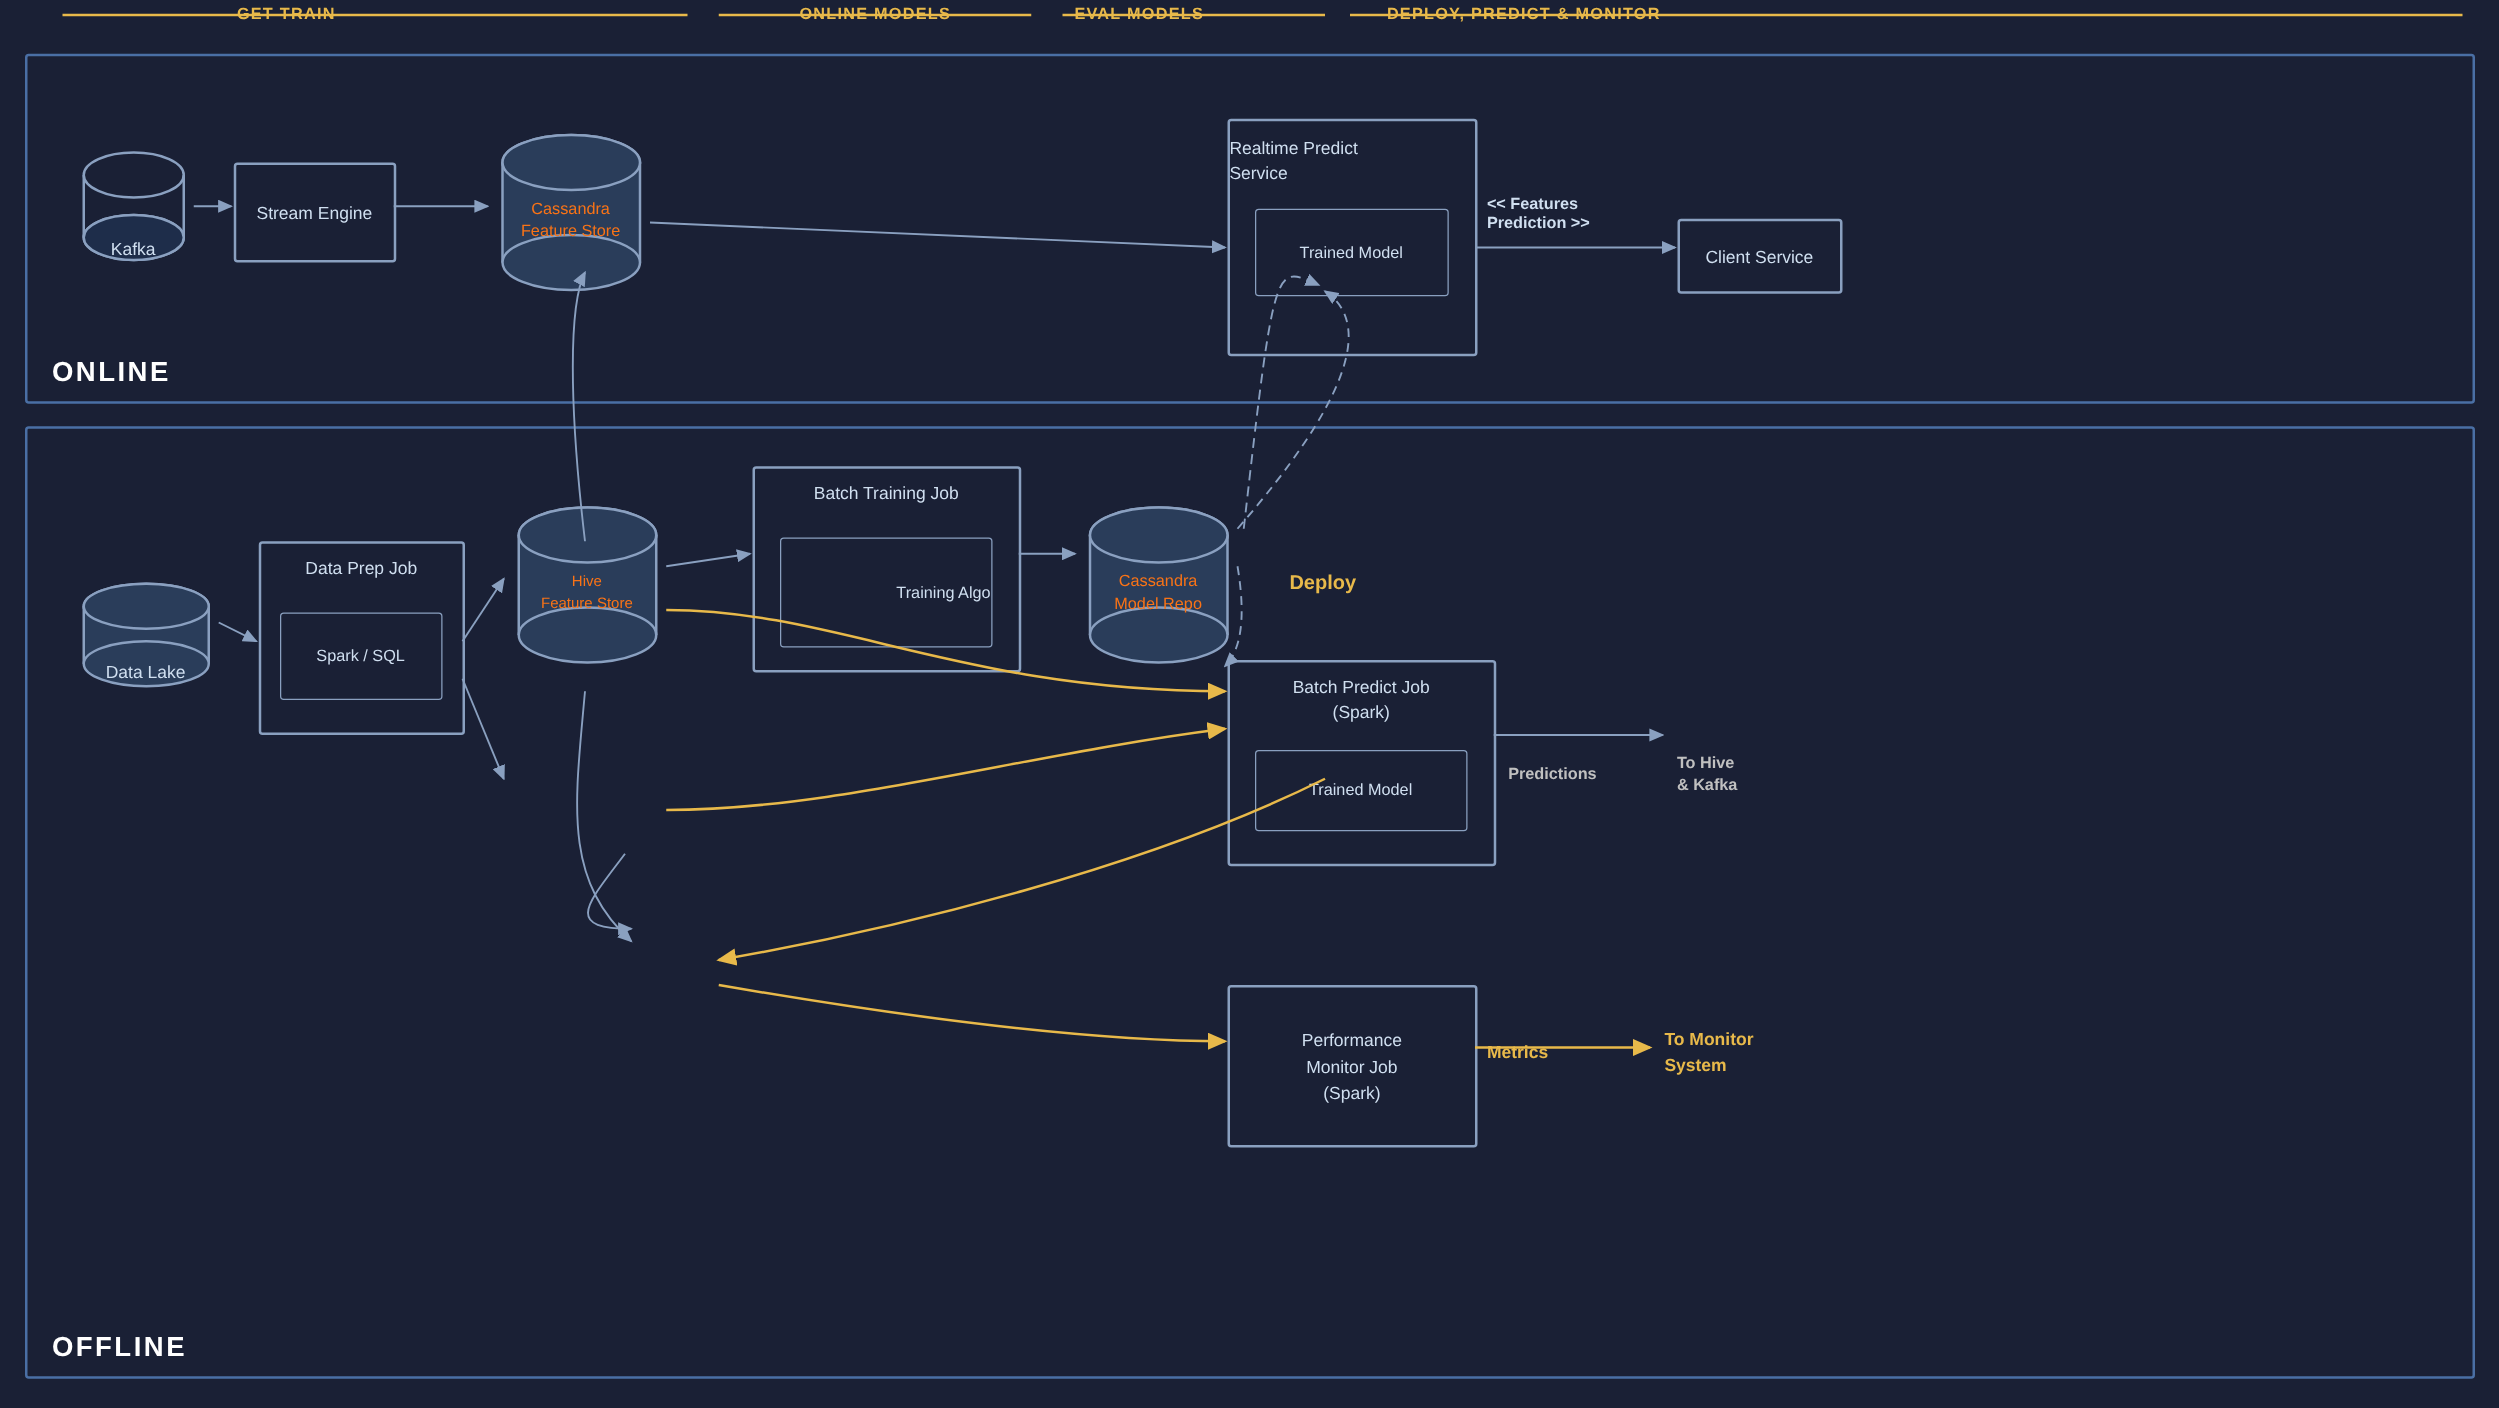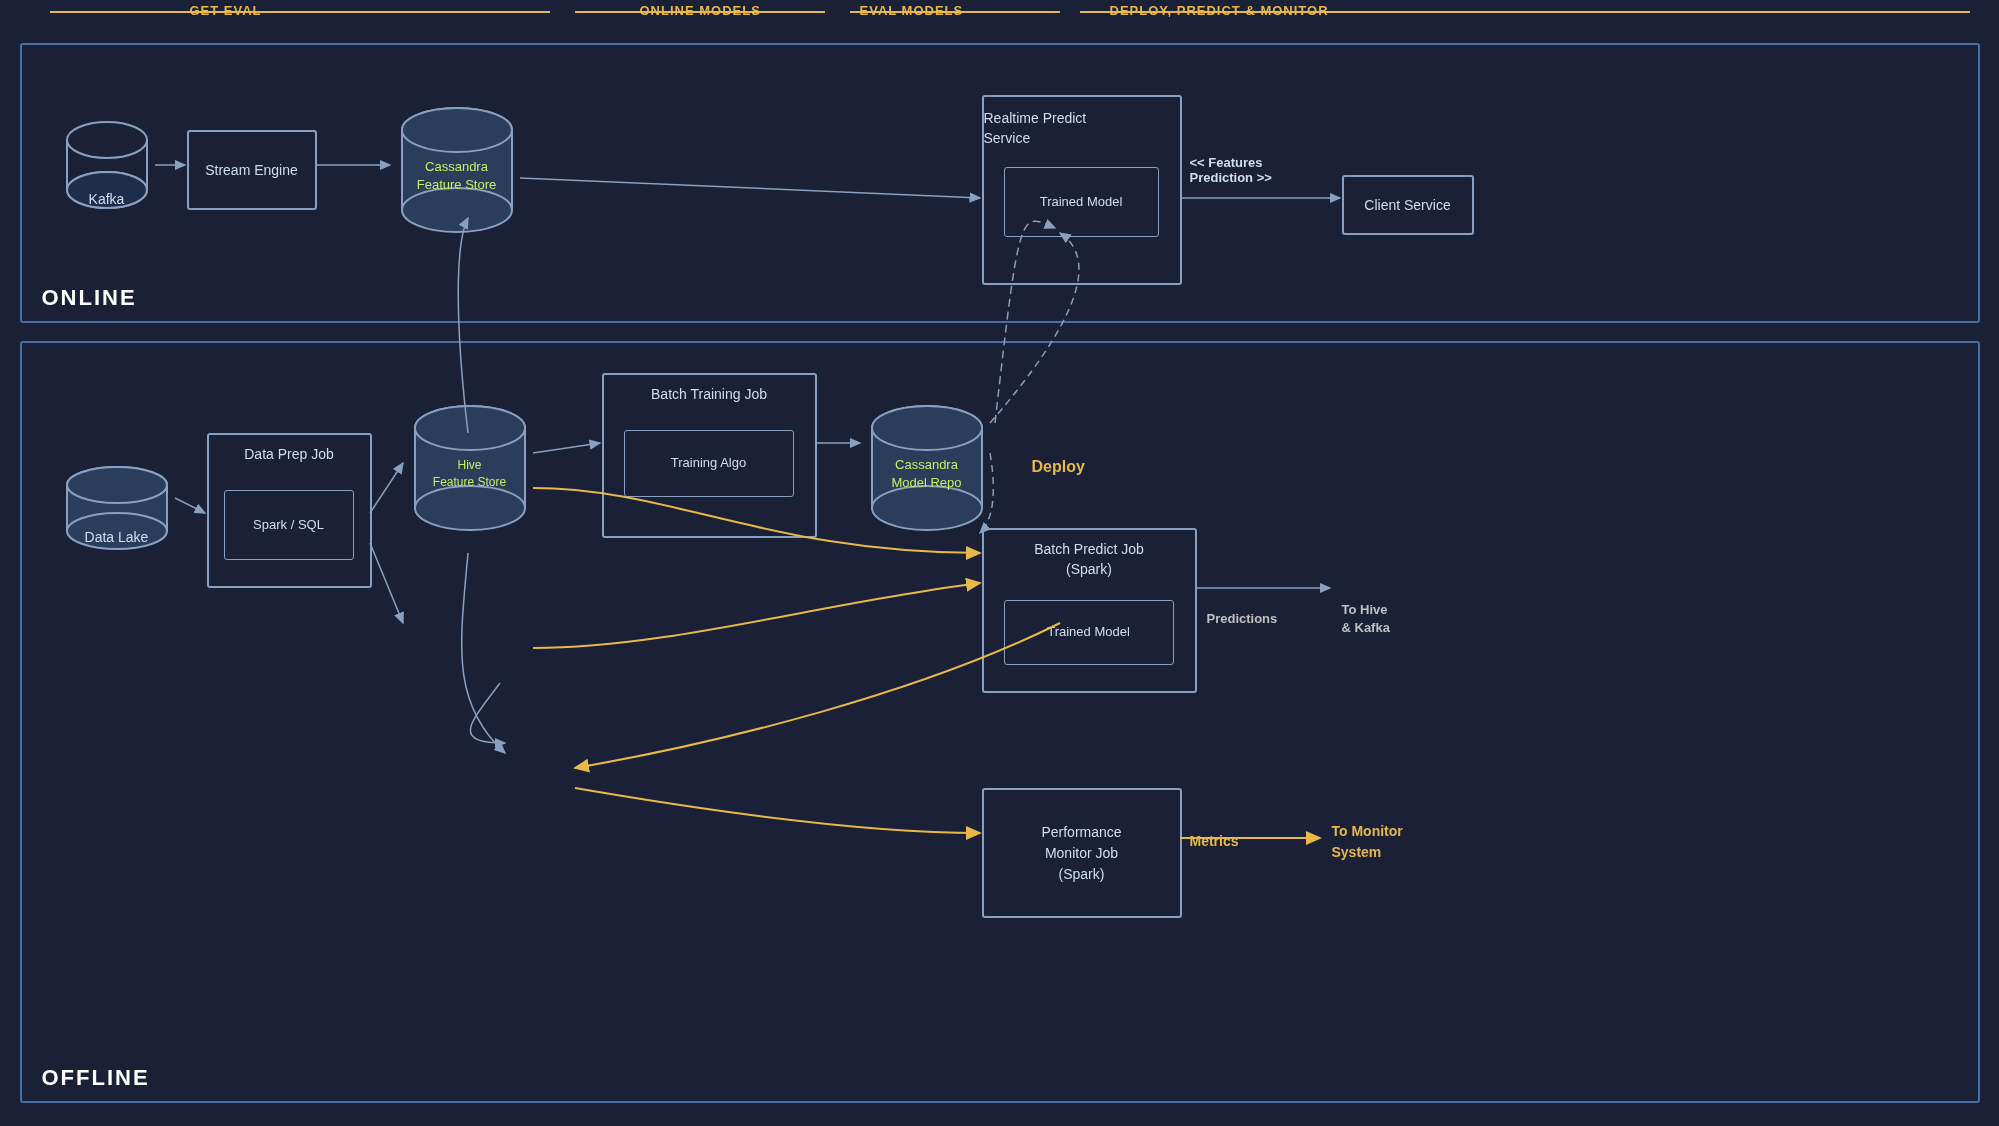--- a/index.html
+++ b/index.html
@@ -105,21 +105,21 @@
       line-height: 1.3;
     }
 
     
     .cylinder {
       position: absolute;
       display: flex;
       align-items: center;
       justify-content: center;
       text-align: center;
-      color: #bef264;
+      color: #f97316;
       font-size: 14px;
       line-height: 1.3;
     }
 
     .cylinder svg {
       position: absolute;
       top: 0; left: 0;
     }
 
     .cylinder .cyl-text {
@@ -181,21 +181,21 @@
       pointer-events: none;
     }
   </style>
 </head>
 <body>
 
 <div class="diagram-container">
 
   <div class="phase-labels">
 
-    <span class="phase-label" style="left:170px;">GET EVAL</span>
+    <span class="phase-label" style="left:170px;">GET TRAIN</span>
 
     <div class="bracket-line" style="left:30px; width:500px;"></div>
 
     <span class="phase-label" style="left:620px;">ONLINE MODELS</span>
     <div class="bracket-line" style="left:555px; width:250px;"></div>
 
     <span class="phase-label" style="left:840px;">EVAL MODELS</span>
     <div class="bracket-line" style="left:830px; width:210px;"></div>
 
     <span class="phase-label" style="left:1090px;">DEPLOY, PREDICT &amp; MONITOR</span>
@@ -283,21 +283,21 @@
         <ellipse cx="65" cy="110" rx="55" ry="22" fill="#2a3d5a" stroke="#8aa0c0" stroke-width="2"></ellipse>
         <ellipse cx="65" cy="30" rx="55" ry="22" fill="#2a3d5a" stroke="#8aa0c0" stroke-width="2"></ellipse>
       </svg>
       <span class="cyl-text" style="font-size:12px; text-align:center; line-height:1.4;">Hive<br>Feature Store</span>
     </div>
 
 
 
     <div class="node-rect" style="left:580px; top:30px; width:215px; height:165px;">
       <span style="position:absolute; top:10px; left:0; right:0; text-align:center; font-size:14px;">Batch Training Job</span>
-      <div class="node-rect-inner" style="position:absolute; left:20px; top:55px; width:170px; height:67px;">
+      <div class="node-rect-inner" style="position:absolute; left:20px; top:55px; width:170px; height:88px;justify-content:flex-end;">
         <span>Training Algo</span>
       </div>
     </div>
 
     <div class="cylinder" style="left:840px; top:55px; width:130px; height:140px;">
       <svg width="130" height="140" viewBox="0 0 130 140">
         <ellipse cx="65" cy="30" rx="55" ry="22" fill="#2a3d5a" stroke="#8aa0c0" stroke-width="2"></ellipse>
         <rect x="10" y="30" width="110" height="80" fill="#2a3d5a" stroke="none"></rect>
         <line x1="10" y1="30" x2="10" y2="110" stroke="#8aa0c0" stroke-width="2"></line>
         <line x1="120" y1="30" x2="120" y2="110" stroke="#8aa0c0" stroke-width="2"></line>

